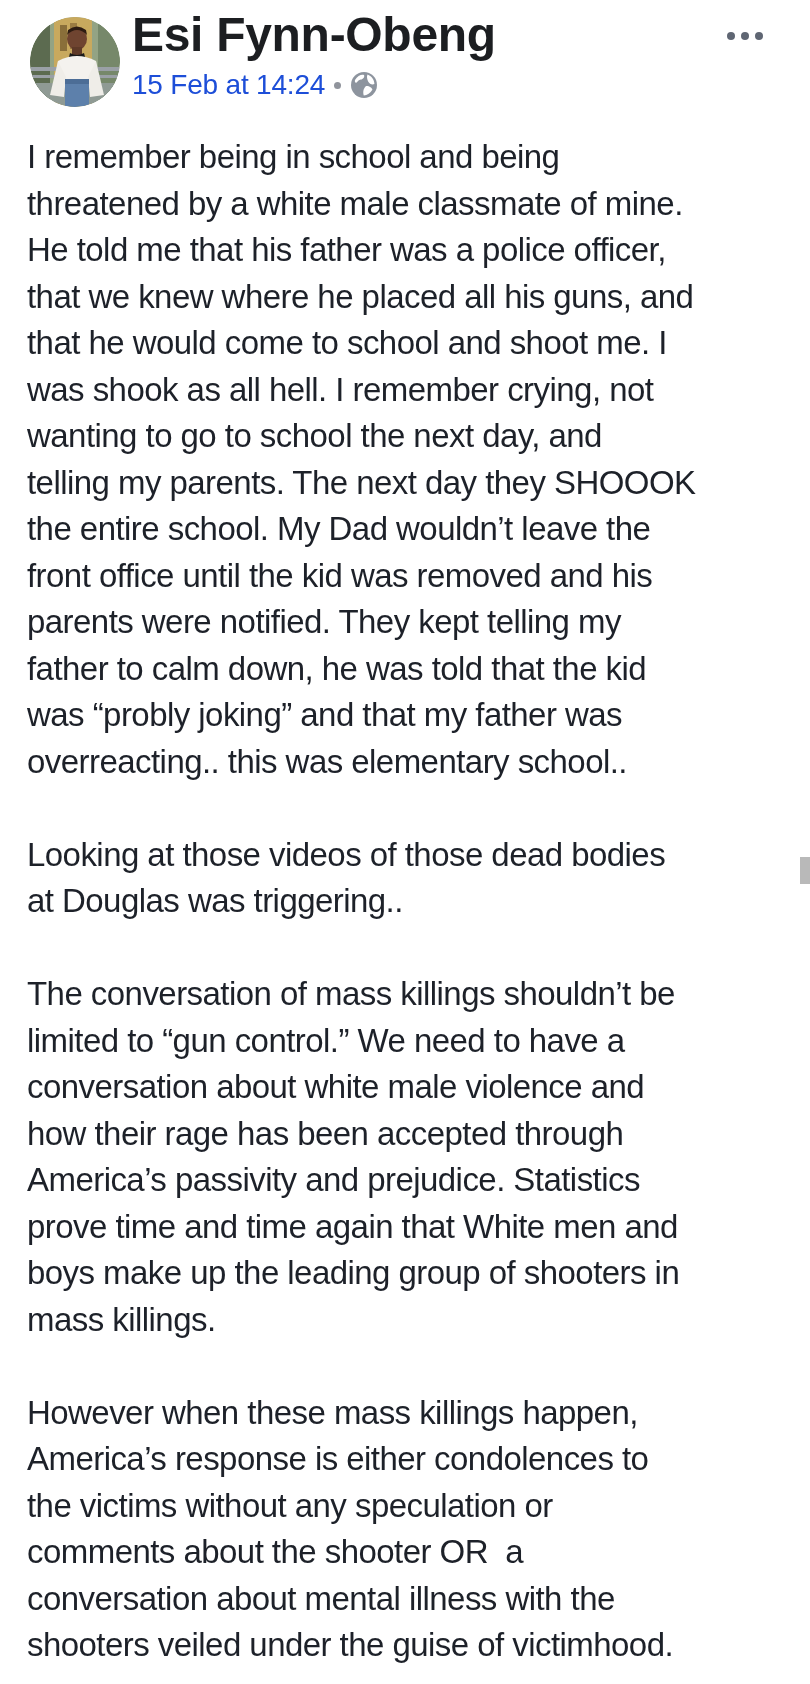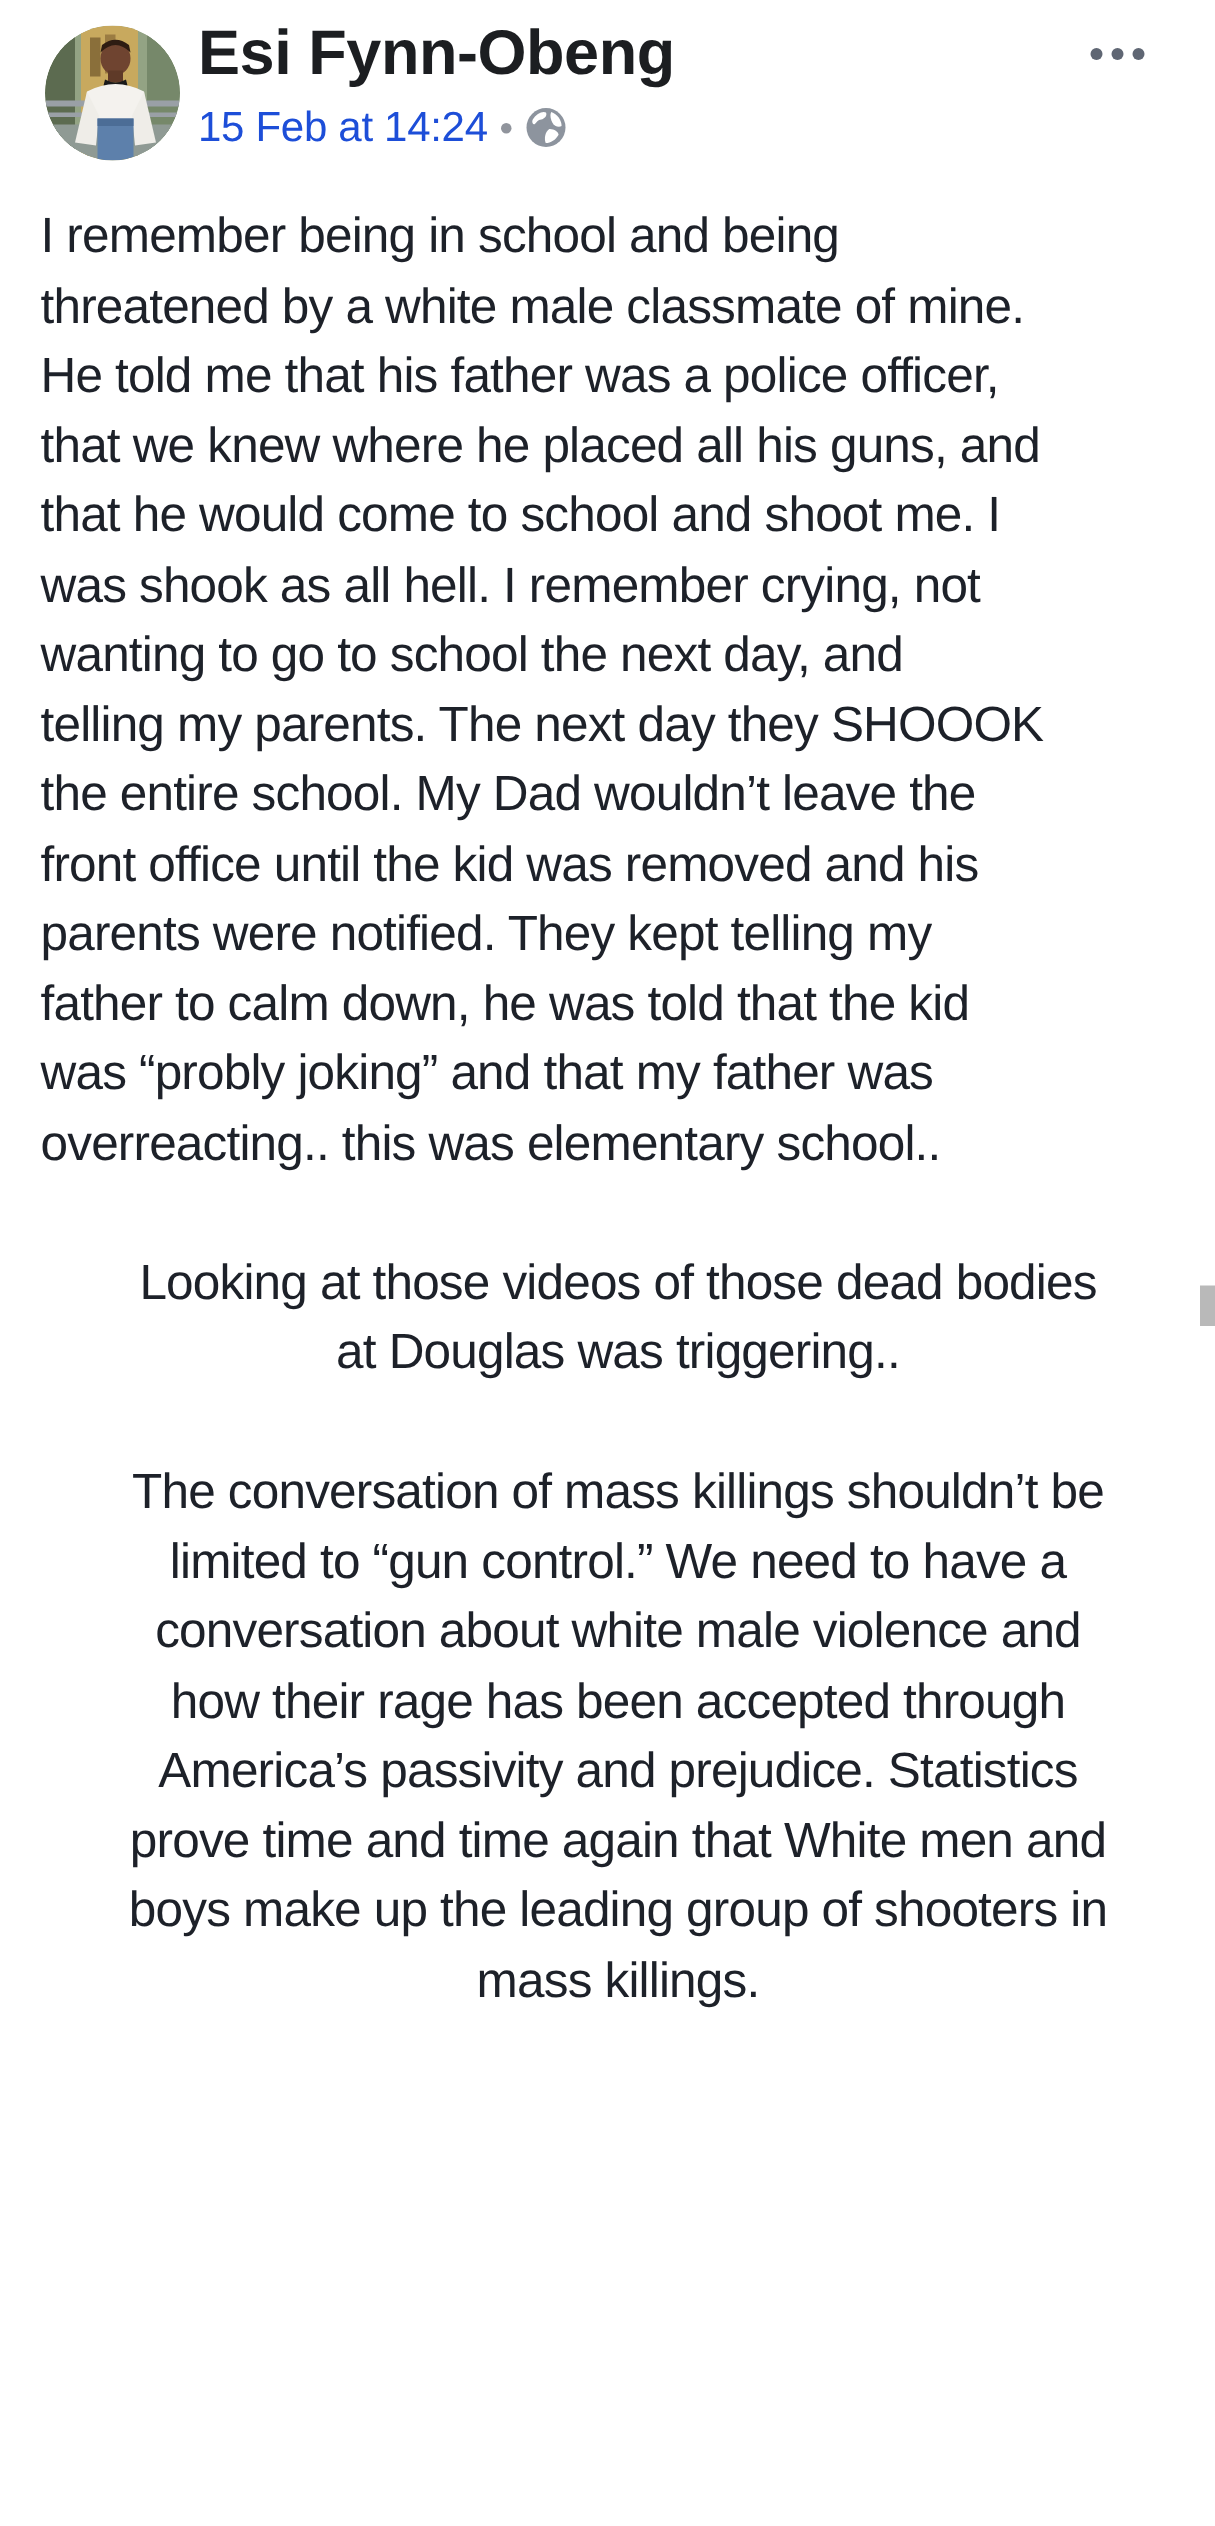--- a/index.html
+++ b/index.html
@@ -18,21 +18,21 @@
 
   .avatar {
     position: absolute; left: 30px; top: 17px;
     width: 90px; height: 90px; border-radius: 50%;
     overflow: hidden; cursor: pointer;
   }
   .avatar svg { display: block; width: 100%; height: 100%; }
 
   .author-name {
     position: absolute; left: 132px; top: 14px;
-    font-size: 42px; font-weight: bold; letter-spacing: -0.3px;
+    font-size: 48px; font-weight: bold; letter-spacing: -0.3px;
     color: #1c1e21; line-height: 42px; cursor: pointer; text-align: center;
   }
 
   .meta-row {
     position: absolute; left: 132px; top: 68px;
     display: flex; align-items: center; gap: 9px;
     cursor: pointer;
   }
   .timestamp {
     font-size: 28px; color: #1d4ed8; letter-spacing: -0.2px; line-height: 34px;
@@ -51,21 +51,21 @@
     width: 8px; height: 8px; border-radius: 50%; background: #5f6673;
   }
 
   
   .post-body {
     position: absolute; left: 27px; top: 134px; width: 770px;
     font-size: 33px; line-height: 46.5px; letter-spacing: -0.55px;
     color: #1d2129;
   }
   .paragraph { white-space: pre; }
-  .paragraph + .paragraph { margin-top: 46.5px; text-align: center; }
+  .paragraph + .paragraph { margin-top: 46.5px; }
 
   
   .scrollbar-thumb {
     position: absolute; right: 0; top: 857px;
     width: 10px; height: 27px; background: #b9b9b9;
   }
 </style>
 </head>
 <body>
 
@@ -141,17 +141,23 @@
       <div class="paragraph">Looking at those videos of those dead bodies
 at Douglas was triggering..</div>
       <div class="paragraph">The conversation of mass killings shouldn’t be
 limited to “gun control.” We need to have a
 conversation about white male violence and
 how their rage has been accepted through
 America’s passivity and prejudice. Statistics
 prove time and time again that White men and
 boys make up the leading group of shooters in
 mass killings.</div>
+      <div class="paragraph">However when these mass killings happen,
+America’s response is either condolences to
+the victims without any speculation or
+comments about the shooter OR  a
+conversation about mental illness with the
+shooters veiled under the guise of victimhood.</div>
     </div>
 
   <div class="scrollbar-thumb"></div>
 
 </div>
 
 </body></html>

